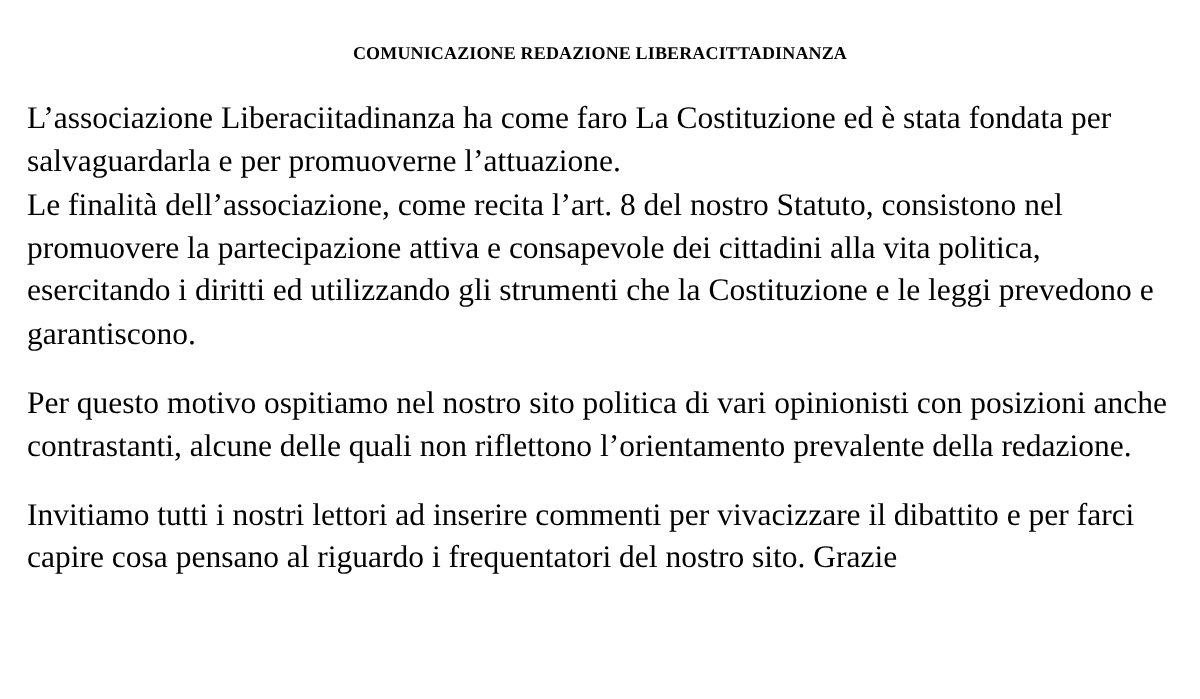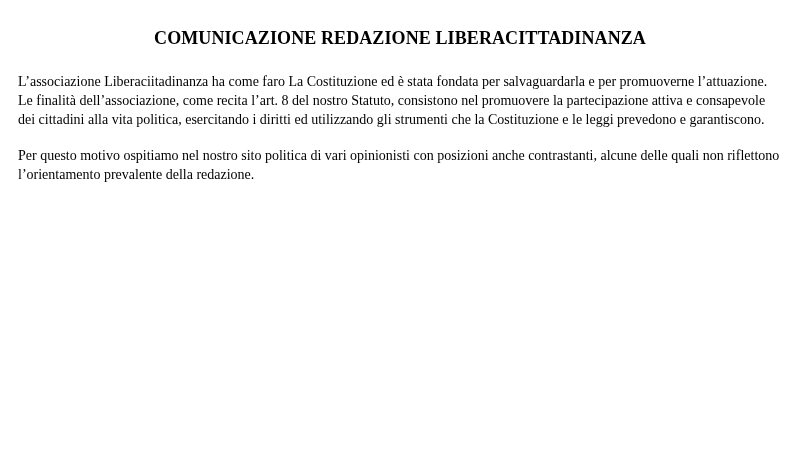--- a/index.html
+++ b/index.html
@@ -17,27 +17,27 @@
   .page {
     width: 800px;
     height: 466px;
     box-sizing: border-box;
     padding: 28px 18px 10px 18px;
     position: relative;
   }
   .doc-title {
     text-align: center;
     font-weight: bold;
-    font-size: 18px;
+    font-size: 12px;
     letter-spacing: 0.1px;
     margin: 0 0 22px 0;
     line-height: 1.2;
   }
   .body-block {
-    font-size: 14px;
+    font-size: 21px;
     line-height: 1.37;
     text-align: left;
   }
   .para {
     margin: 0;
   }
   .spacer {
     height: 17px;
   }
 </style>
@@ -55,15 +55,16 @@
     <p class="para">Le finalità dell’associazione, come recita l’art. 8 del nostro Statuto, consistono nel promuovere la partecipazione attiva e consapevole dei cittadini alla vita politica, esercitando i diritti ed utilizzando gli strumenti che la Costituzione e le leggi prevedono e garantiscono.</p>
 
 
     <div class="spacer"></div>
 
     <p class="para">Per questo motivo ospitiamo nel nostro sito politica di vari opinionisti con posizioni anche contrastanti, alcune delle quali  non riflettono l’orientamento prevalente della redazione.</p>
 
 
     <div class="spacer"></div>
 
+    <p class="para">Invitiamo tutti i nostri lettori ad inserire commenti per vivacizzare il dibattito e per farci capire cosa pensano al riguardo i frequentatori del nostro sito. Grazie</p>
 
   </div>
 </div>
 
 </body></html>

